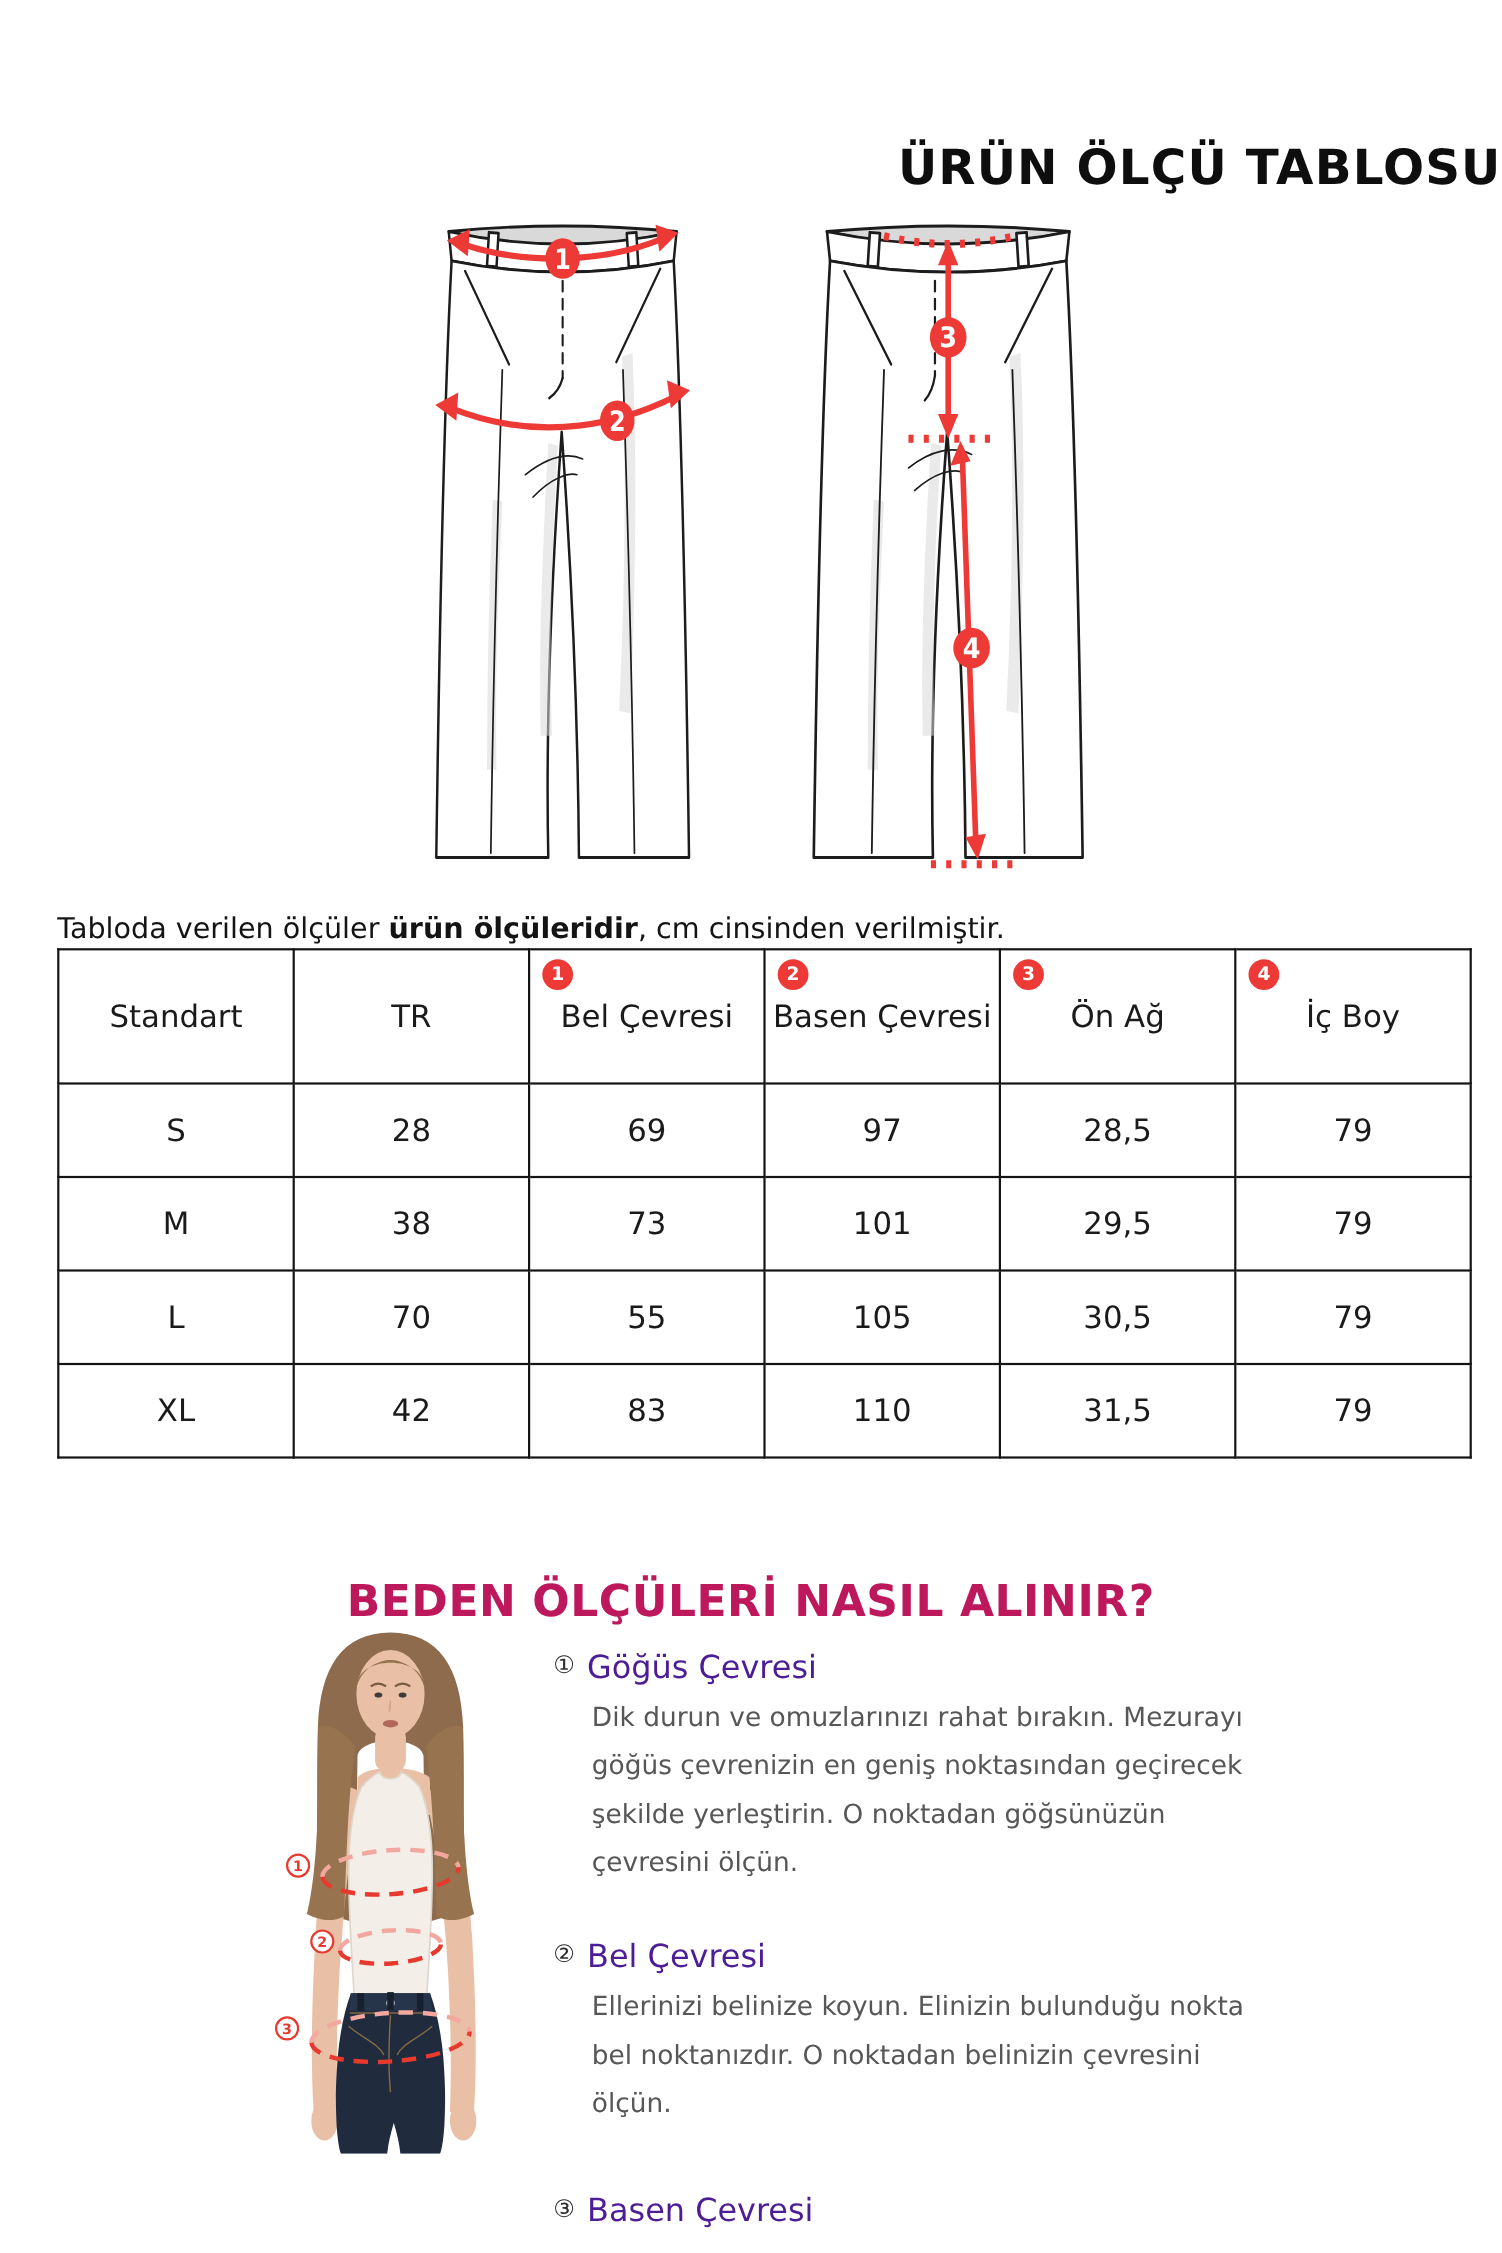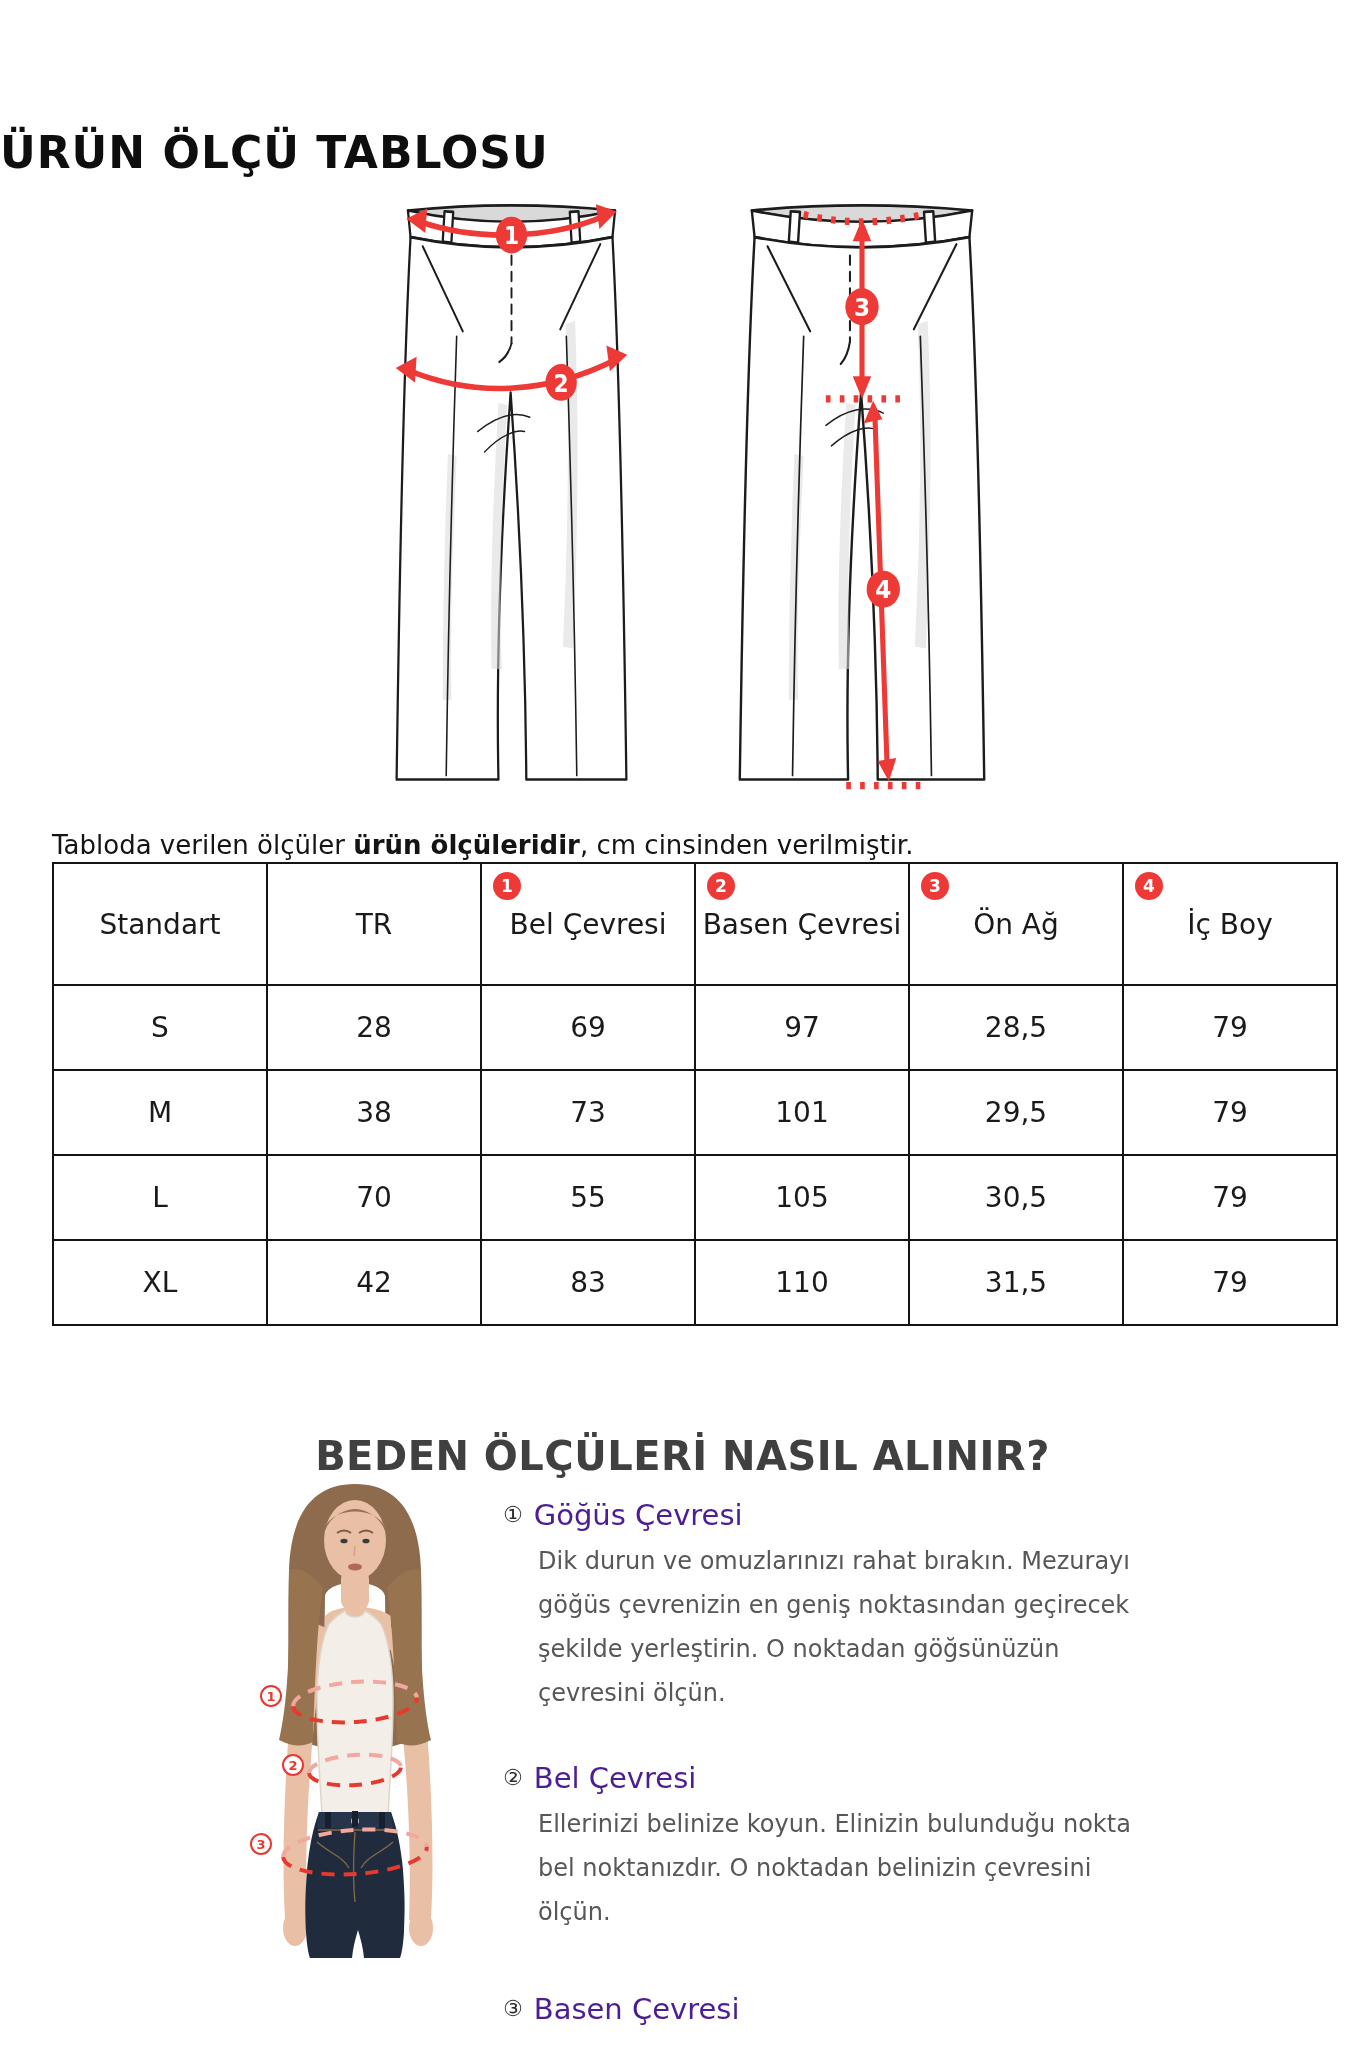--- a/index.html
+++ b/index.html
@@ -1,21 +1,21 @@
 <!DOCTYPE html>
 <html><head>
 <meta charset="utf-8">
 <style>
   html,body { margin:0; padding:0; background:#ffffff; }
   .page {
     position:relative; width:1365px; height:2048px; background:#fff;
     font-family:"DejaVu Sans","Liberation Sans",sans-serif; color:#151515; overflow:hidden;
   }
   .title {
-    position:absolute; top:98px; left:0; width:100%; text-align:left;
+    position:absolute; top:98px; left:0; width:100%; text-align:right;
     font-size:44px; font-weight:700; letter-spacing:1px; color:#0e0e0e;
   }
   .pants-svg { position:absolute; top:188px; }
   .pants-svg.left  { left:394px; }
   .pants-svg.right { left:737px; }
   .note { position:absolute; top:804px; left:52px; font-size:26px; color:#141414; }
   .note b { font-weight:700; }
 
   table.size-table {
     position:absolute; top:862px; left:52px; width:1286px;
@@ -25,21 +25,21 @@
   .size-table th, .size-table td { border:2px solid #141414; font-weight:400; }
   .size-table th { height:118px; position:relative; }
   .size-table td { height:81px; }
   .th-badge {
     position:absolute; top:8px; left:11px; width:28px; height:28px; border-radius:50%;
     background:#ee3a36; color:#fff; font-size:17px; font-weight:700;
     display:flex; align-items:center; justify-content:center;
   }
   .section-title {
     position:absolute; top:1400px; left:0; width:100%; text-align:center;
-    font-size:40px; font-weight:700; letter-spacing:.5px; color:#404040;
+    font-size:40px; font-weight:700; letter-spacing:.5px; color:#be185d;
   }
   .model-svg { position:absolute; top:1478px; left:233px; }
 
   .guide-texts { position:absolute; top:1498px; left:503px; width:662px; }
   .guide-item { margin:0 0 46px 0; }
   .guide-item.gap-lg { margin-bottom:58px; }
   .guide-head { display:flex; align-items:center; gap:11px; }
   .g-num { font-size:22px; color:#2e2e2e; line-height:1; }
   .g-title { font-size:29px; color:#4c1d95; }
   .g-text { margin:7px 0 0 35px; font-size:24px; line-height:44px; color:#575757; }

